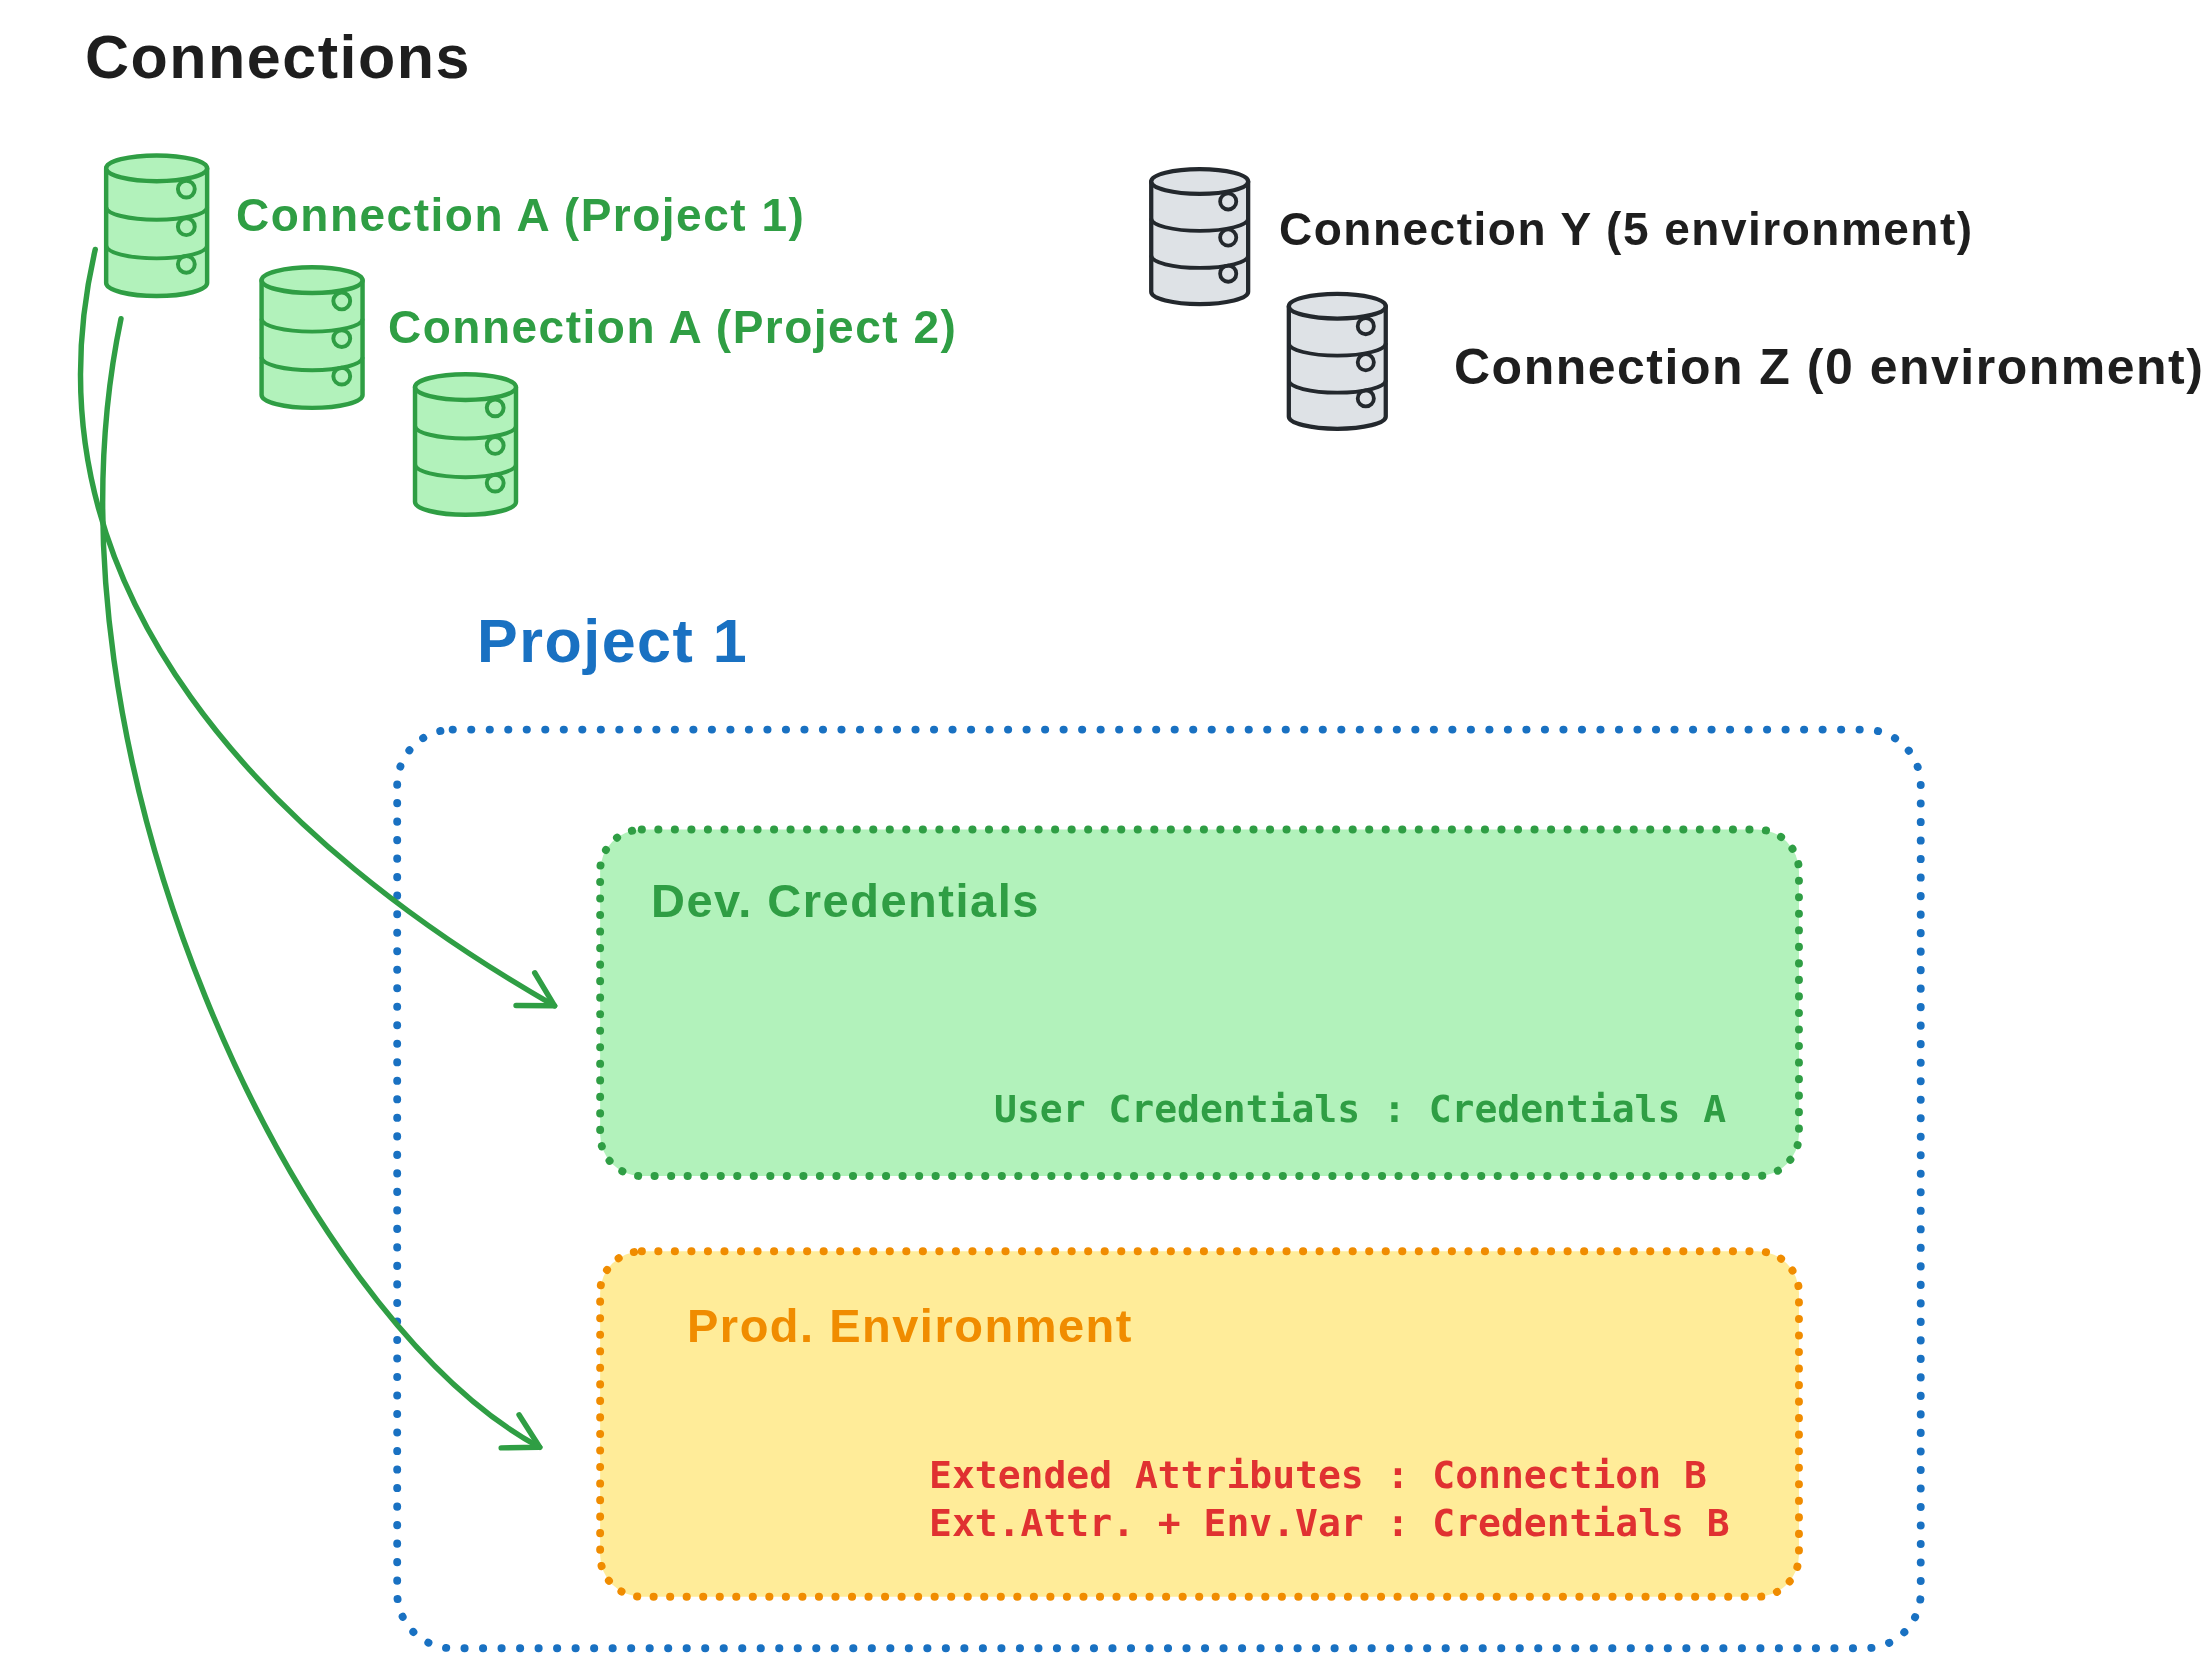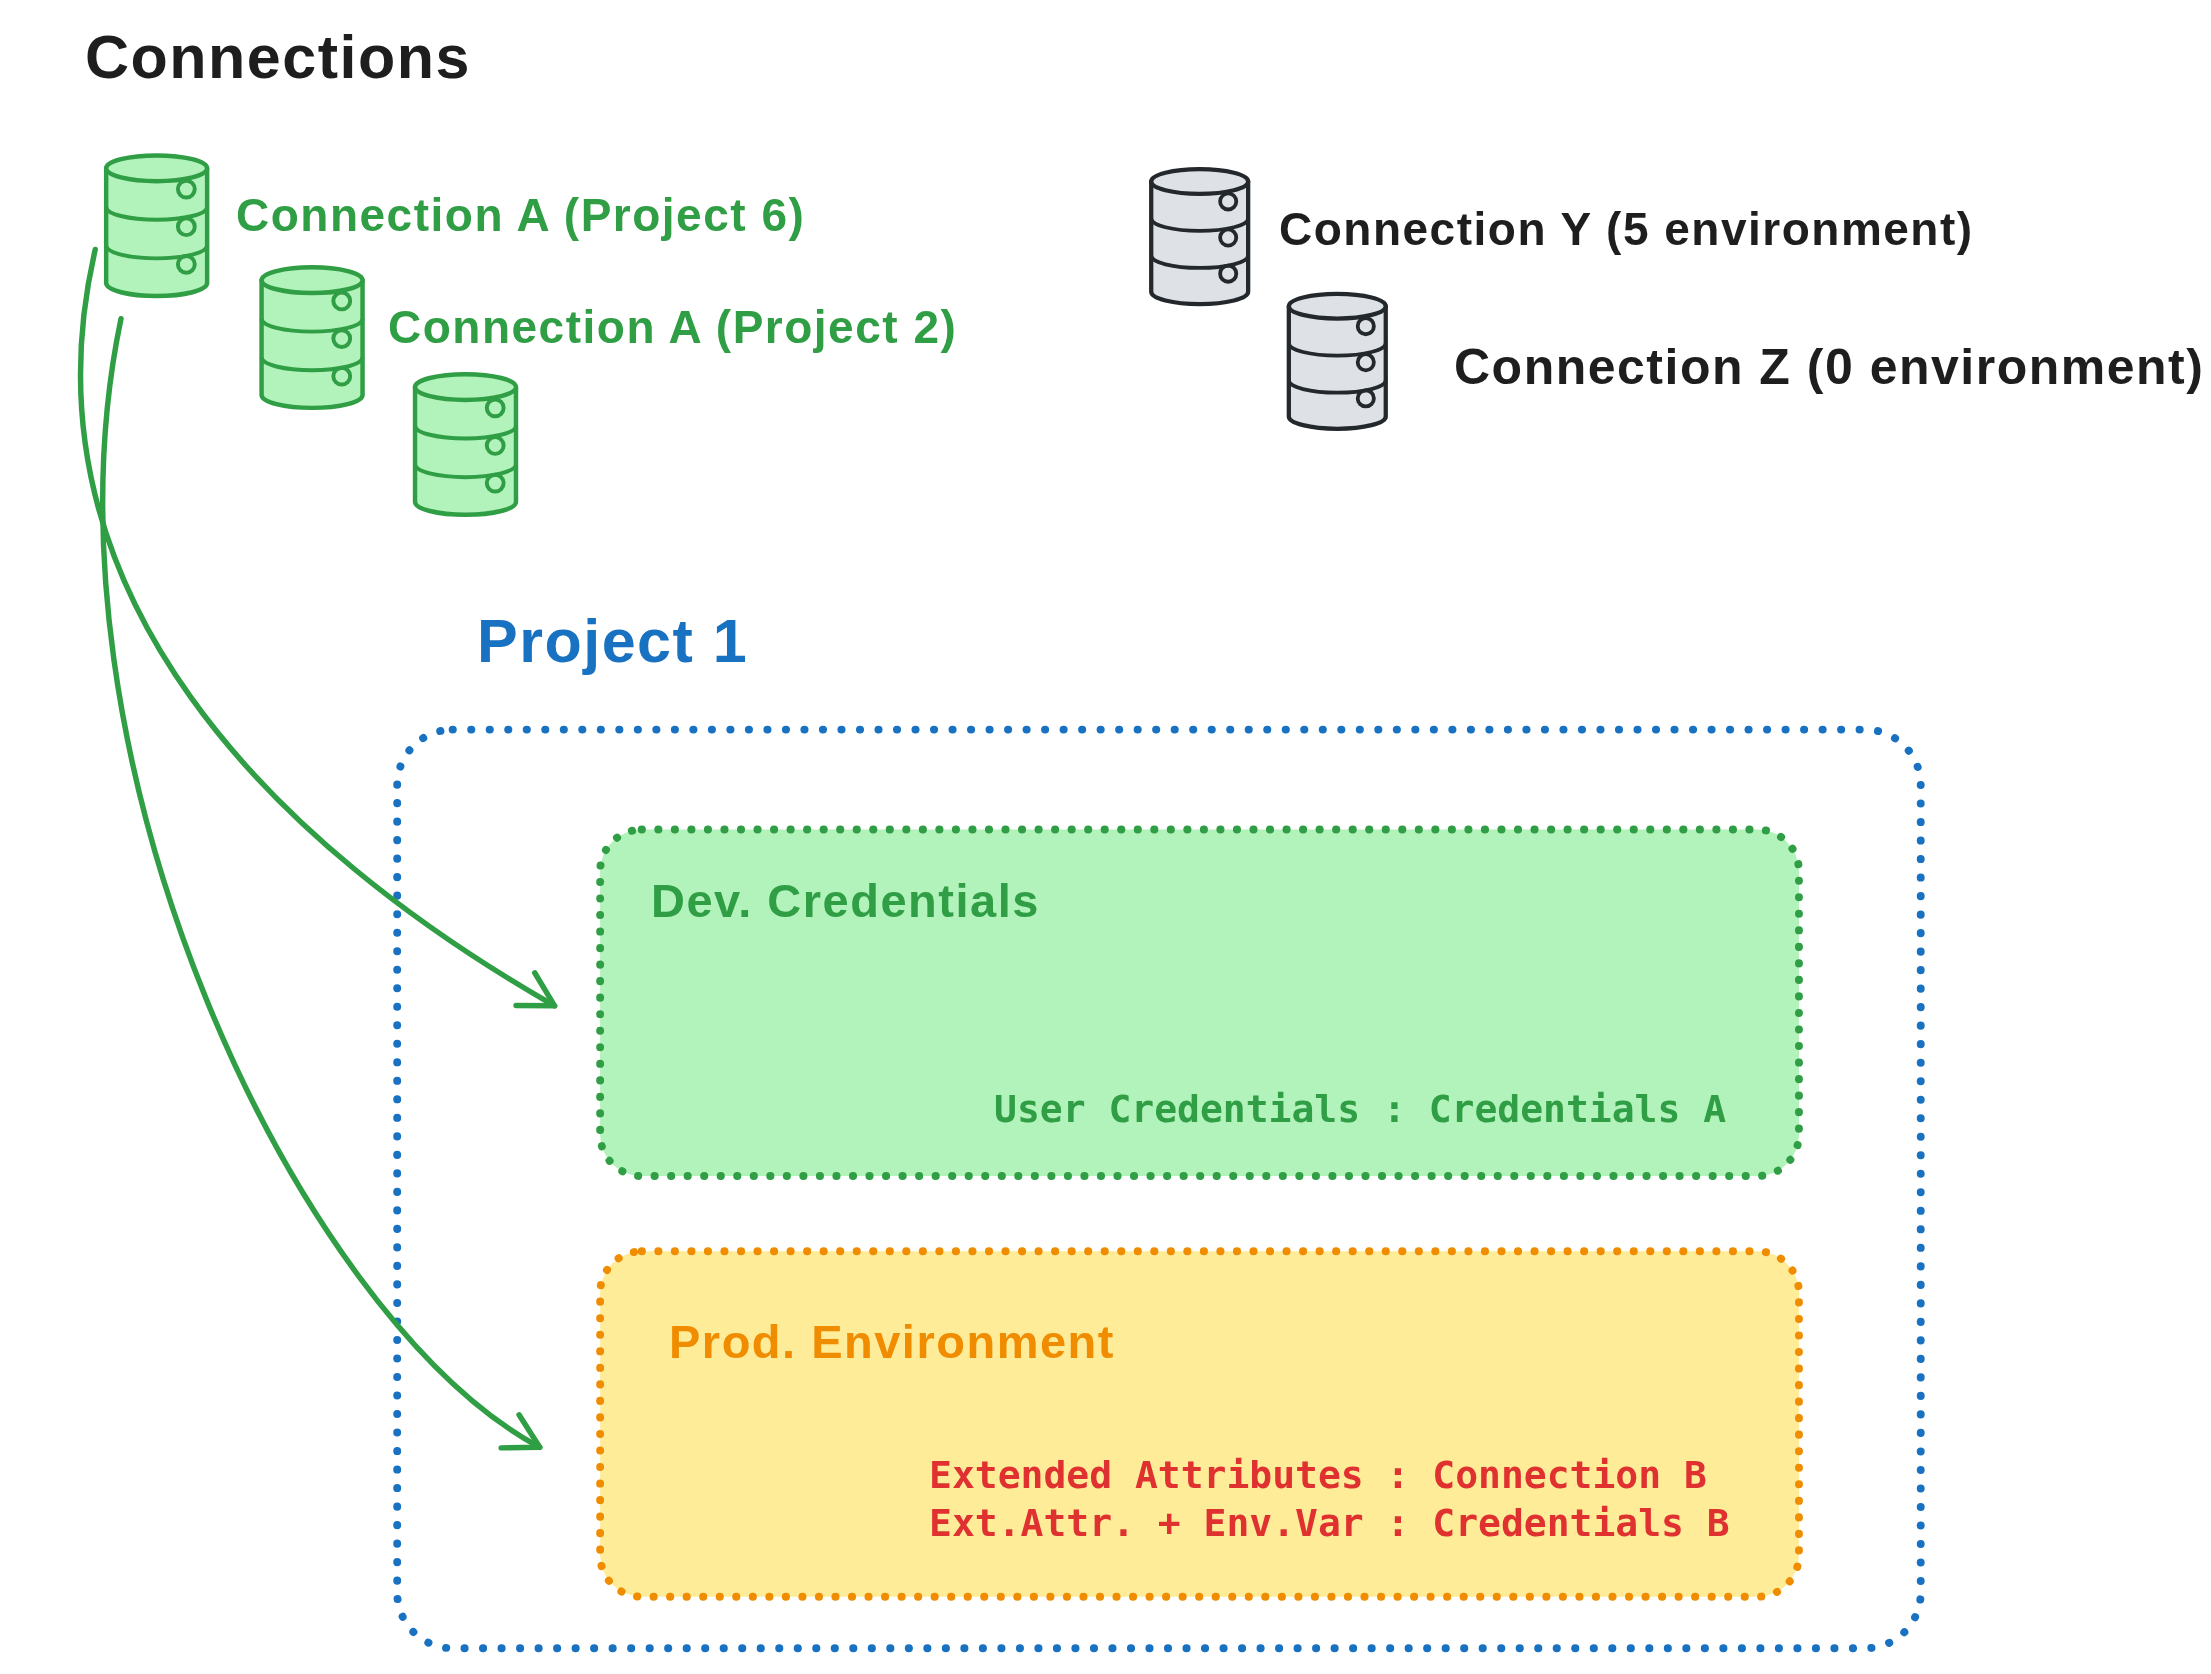--- a/index.html
+++ b/index.html
@@ -73,36 +73,36 @@
 
     <use href="#db-shape" transform="translate(99,153)" style="color:#2f9e44; --db-fill:#b2f2bb"></use>
     <use href="#db-shape" transform="translate(256,266)" style="color:#2f9e44; --db-fill:#b2f2bb"></use>
     <use href="#db-shape" transform="translate(411,374)" style="color:#2f9e44; --db-fill:#b2f2bb"></use>
     <use href="#db-shape" transform="translate(1155,167) scale(0.96)" style="color:#23282d; --db-fill:#dee2e6"></use>
     <use href="#db-shape" transform="translate(1294,293) scale(0.96)" style="color:#23282d; --db-fill:#dee2e6"></use>
   </svg>
 
   <div class="txt hand title-black" style="left:85px; top:24px; font-size:61px;">Connections</div>
 
-  <div class="txt hand label-green" style="left:236px; top:190px; font-size:46px;">Connection A (Project 6)</div>
+  <div class="txt hand label-green" style="left:236px; top:190px; font-size:46px;">Connection A (Project 1)</div>
 
   <div class="txt hand label-green" style="left:388px; top:302px; font-size:46px;">Connection A (Project 2)</div>
 
 
   <div class="txt hand label-black" style="left:1279px; top:204px; font-size:46px;">Connection Y (5 environment)</div>
 
   <div class="txt hand label-black" style="left:1414px; top:340px; font-size:50px;margin-left:40px;">Connection Z (0 environment)</div>
 
   <div class="txt hand label-blue" style="left:477px; top:608px; font-size:61px;">Project 1</div>
 
   <div class="txt hand label-green" style="left:651px; top:875px; font-size:47px;">Dev. Credentials</div>
 
   <div class="txt mono mono-green" style="left:994px; top:1089px; font-size:38px;">User Credentials : Credentials A</div>
 
-  <div class="txt hand label-orange" style="left:669px; top:1300px; font-size:47px;margin-top:16px;">Prod. Environment</div>
+  <div class="txt hand label-orange" style="left:687px; top:1300px; font-size:47px;">Prod. Environment</div>
 
   <div class="txt mono mono-red" style="left:929px; top:1451px; font-size:38px; line-height:48px;">
     <div>Extended Attributes : Connection B</div>
     <div>Ext.Attr. + Env.Var : Credentials B</div>
   </div>
 
 </div>
 
 
 </body></html>

